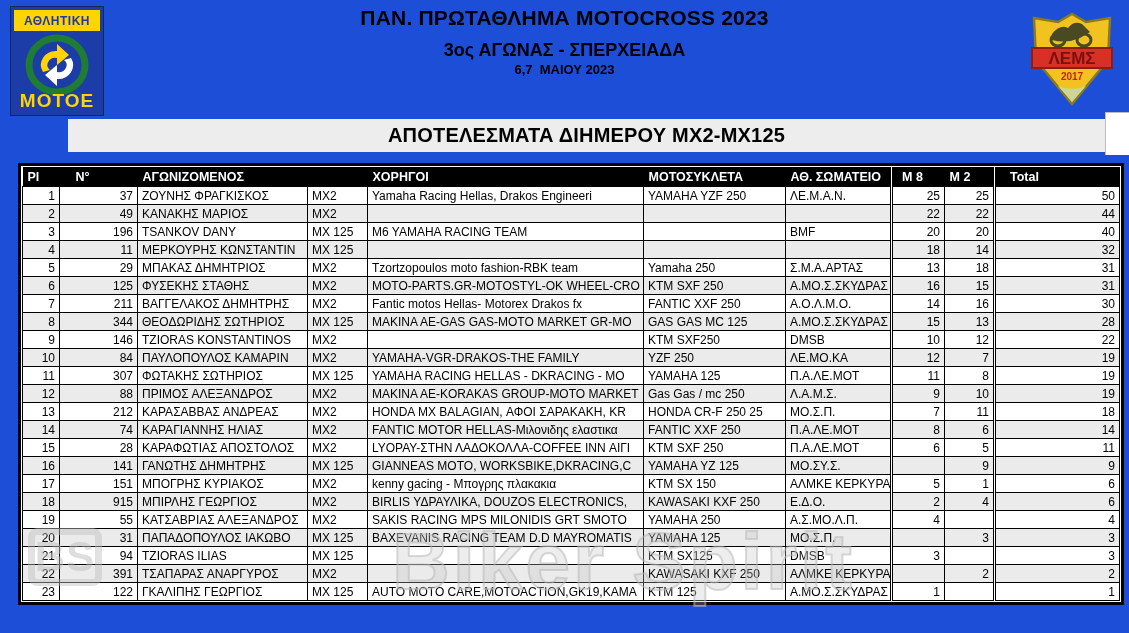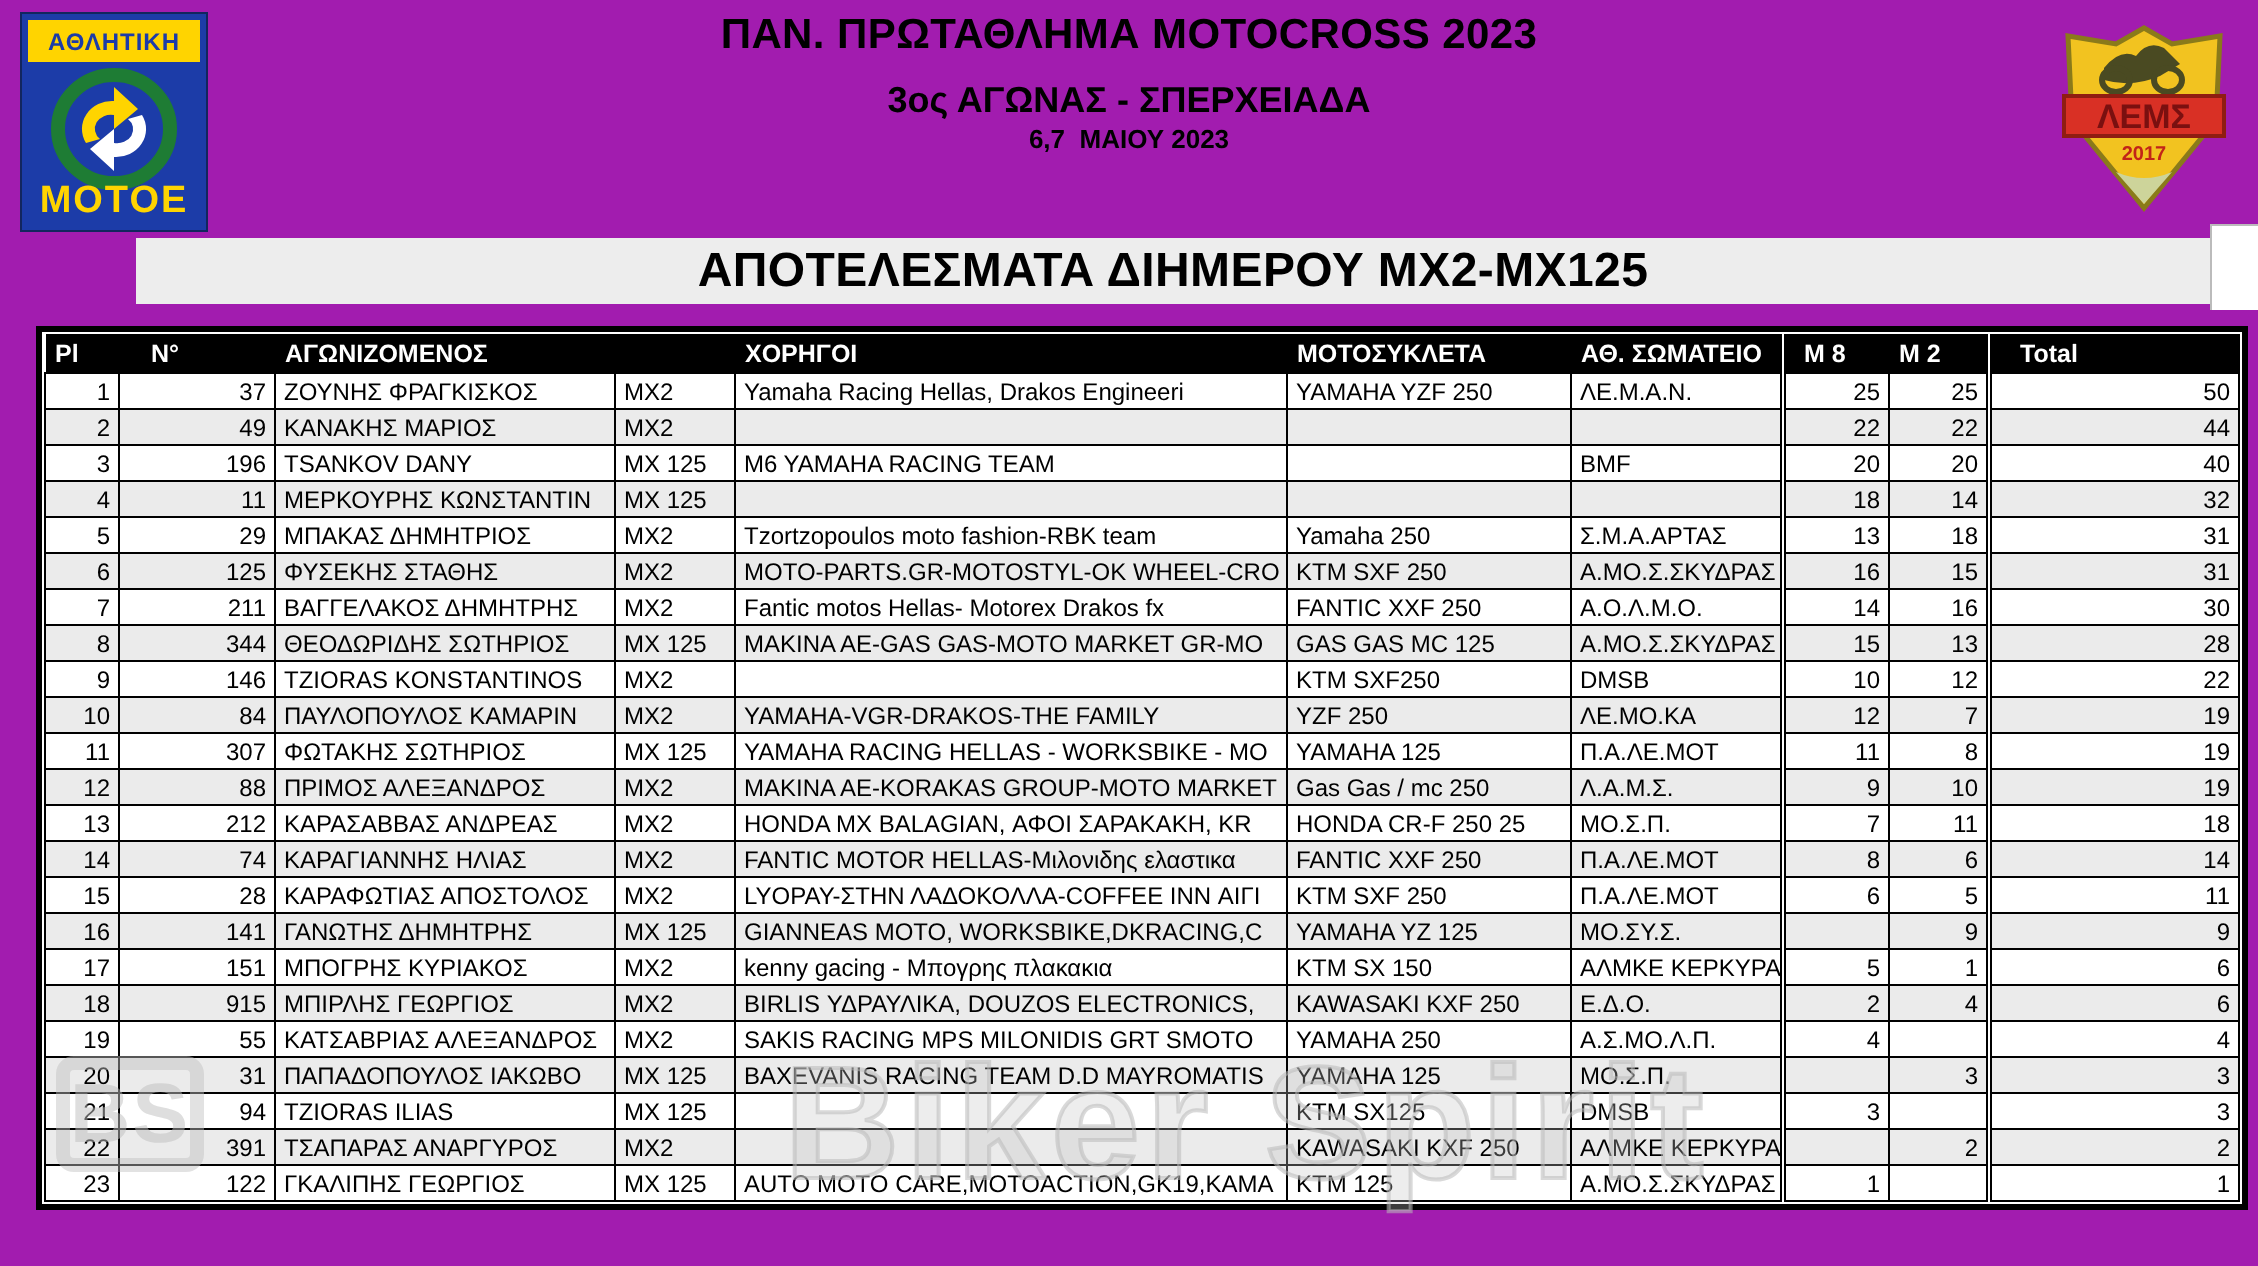--- a/index.html
+++ b/index.html
@@ -1,35 +1,35 @@
 <!DOCTYPE html>
 <html><head>
 <meta charset="utf-8">
 <style>
   html,body{margin:0;padding:0;}
   body{background:#fff;font-family:"Liberation Sans",sans-serif;color:#000;}
-  .page{position:relative;width:1129px;height:633px;background:#a21caf;overflow:hidden;}
+  .page{position:relative;width:1129px;height:633px;background:#1d4ed8;overflow:hidden;}
 
   
   .titles{position:absolute;left:0;top:0;width:100%;text-align:center;}
   .title-main{padding-top:6px;font-size:21px;font-weight:bold;letter-spacing:.2px;}
   .title-race{margin-top:10px;font-size:18px;font-weight:bold;}
   .title-date{margin-top:1px;font-size:13px;font-weight:bold;white-space:pre;}
 
   
   .logo-left{position:absolute;left:10px;top:6px;width:94px;height:110px;background:#1c3ca8;border:1px solid #12265e;box-sizing:border-box;}
   .logo-left .band{position:absolute;left:3px;top:3px;right:3px;height:21px;background:#ffd400;display:flex;align-items:center;justify-content:center;font-size:12px;font-weight:bold;color:#1c3ca8;letter-spacing:.5px;}
   .logo-left .emblem{position:absolute;left:50%;top:54px;transform:translate(-50%,-50%) translateY(6px);}
   .logo-left .motoe{position:absolute;left:0;right:0;bottom:3px;text-align:center;font-size:19px;font-weight:bold;color:#ffd400;letter-spacing:1px;}
 
   
   .logo-right{position:absolute;left:1028px;top:8px;width:88px;height:100px;}
 
   
-  .banner{position:absolute;left:68px;top:119px;width:1037px;height:33px;background:#ededed;display:flex;align-items:center;justify-content:center;font-size:24px;font-weight:bold;letter-spacing:.2px;}
+  .banner{position:absolute;left:68px;top:119px;width:1037px;height:33px;background:#ededed;display:flex;align-items:center;justify-content:center;font-size:20px;font-weight:bold;letter-spacing:.2px;}
   .edge-artifact{position:absolute;left:1105px;top:112px;width:24px;height:43px;background:#fff;border-left:1px solid #bbb;border-top:1px solid #bbb;box-sizing:border-box;}
 
   
   .table-outer{position:absolute;left:18px;top:163px;width:1106px;border:3px solid #000;background:#fff;padding:1px;box-sizing:border-box;}
   table{width:100%;border-collapse:collapse;table-layout:fixed;font-size:12px;}
   thead th{background:#000;color:#fff;font-weight:bold;text-align:left;height:19px;padding:0 0 0 5px;overflow:hidden;white-space:nowrap;font-size:12.5px;}
   thead th.h-num{padding-left:16px;}
   thead th.h-m1{padding-left:9px;}
   thead th.h-m2{padding-left:5px;}
   thead th.h-total{padding-left:14px;}
@@ -235,21 +235,21 @@
             <td class="col-club">ΛΕ.ΜΟ.ΚΑ</td>
             <td class="col-m1">12</td>
             <td class="col-m2">7</td>
             <td class="col-total">19</td>
           </tr>
           <tr>
             <td class="col-pl">11</td>
             <td class="col-num">307</td>
             <td class="col-name">ΦΩΤΑΚΗΣ ΣΩΤΗΡΙΟΣ</td>
             <td class="col-cls">MX 125</td>
-            <td class="col-sponsor">YAMAHA RACING HELLAS - WORKSBIKE - MO</td>
+            <td class="col-sponsor">YAMAHA RACING HELLAS - DKRACING - MO</td>
             <td class="col-bike">YAMAHA 125</td>
             <td class="col-club">Π.Α.ΛΕ.ΜΟΤ</td>
             <td class="col-m1">11</td>
             <td class="col-m2">8</td>
             <td class="col-total">19</td>
           </tr>
           <tr>
             <td class="col-pl">12</td>
             <td class="col-num">88</td>
             <td class="col-name">ΠΡΙΜΟΣ ΑΛΕΞΑΝΔΡΟΣ</td>

